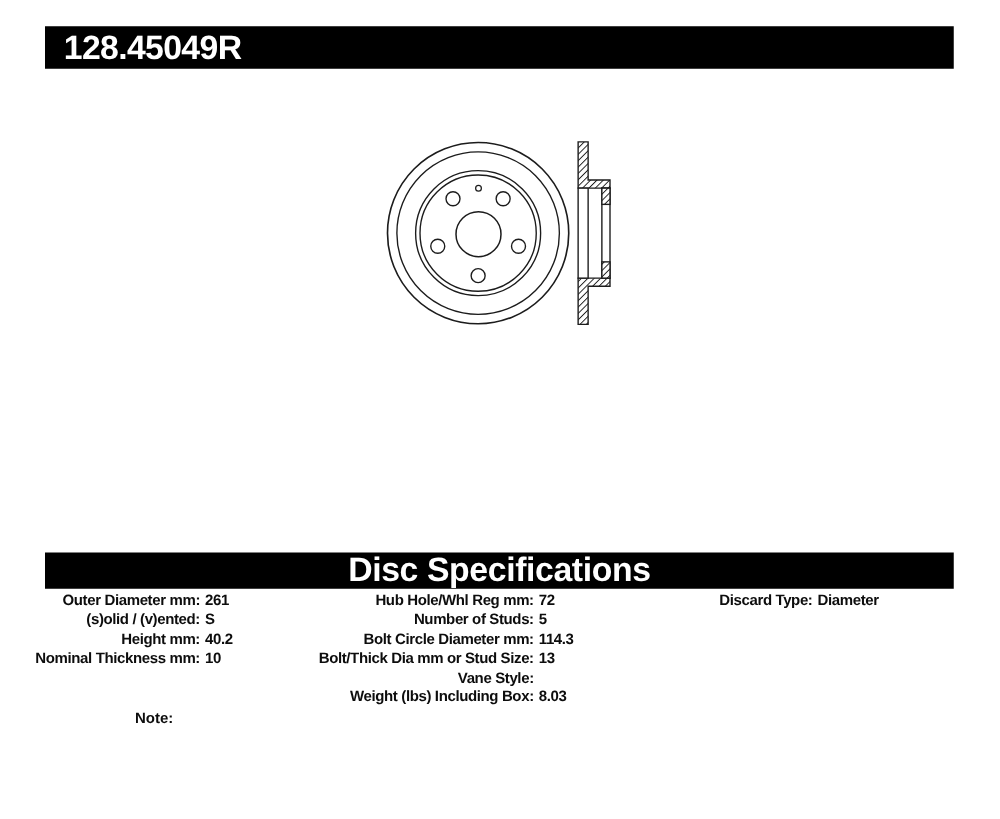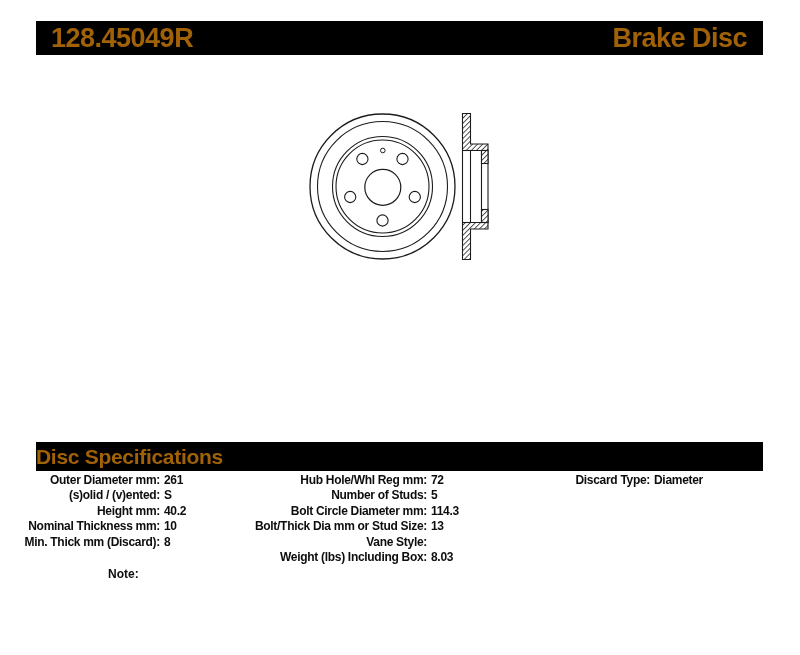--- a/index.html
+++ b/index.html
@@ -3,45 +3,44 @@
 <meta charset="utf-8">
 <style>
   html,body{margin:0;padding:0;}
   body{
     width:800px;height:655px;position:relative;background:#ffffff;
     font-family:"Liberation Sans","DejaVu Sans",sans-serif;
     -webkit-font-smoothing:antialiased;
   }
   
   .bar{
-    position:absolute;left:36px;width:727px;background:#000000;color:#a16207;
+    position:absolute;left:36px;width:727px;background:#000000;color:#ffffff;
     font-weight:bold;overflow:hidden;
   }
   .bar-top{top:21px;height:34px;font-size:27px;line-height:34px;letter-spacing:-0.5px;}
   .bar-top .left-text{position:absolute;left:15px;top:0;}
   .bar-top .right-text{position:absolute;right:16px;top:0;}
-  .bar-spec{top:442px;height:29px;font-size:21px;line-height:29px;text-align:left;letter-spacing:-0.3px;}
+  .bar-spec{top:442px;height:29px;font-size:27px;line-height:29px;text-align:center;letter-spacing:-0.3px;}
   
   .drawing{position:absolute;left:0;top:0;}
   
   .spec-col{position:absolute;top:473px;font-size:12px;font-weight:bold;color:#0d0d0d;letter-spacing:-0.3px;}
   .spec-row{display:flex;line-height:15.4px;}
   .spec-label{text-align:right;flex:0 0 auto;white-space:pre;}
   .spec-value{text-align:right;margin-left:4px;white-space:pre;}
   .col-left{left:20px;}   .col-left  .spec-label{width:140px;}
   .col-mid{left:240px;}   .col-mid   .spec-label{width:187px;}
   .col-right{left:540px;} .col-right .spec-label{width:110px;}
   .note{position:absolute;left:92px;top:567px;font-size:12px;font-weight:bold;color:#0d0d0d;line-height:15.4px;margin-left:16px;}
 </style>
 </head>
 <body>
 
 <div class="bar bar-top">
   <span class="left-text">128.45049R</span>
-  <span class="right-text">Brake Disc</span>
 </div>
 
 <svg class="drawing" width="800" height="655" viewBox="0 0 800 655" fill="none">
   <defs>
     <pattern id="hatch" patternUnits="userSpaceOnUse" width="3.6" height="3.6" patternTransform="rotate(45)">
       <rect width="3.6" height="3.6" fill="#ffffff"></rect>
       <line x1="0" y1="0" x2="0" y2="3.6" stroke="#1c1c1c" stroke-width="1.5"></line>
     </pattern>
   </defs>
 
@@ -85,24 +84,20 @@
     <span class="spec-value">S</span>
   </div>
   <div class="spec-row">
     <span class="spec-label">Height mm:</span>
     <span class="spec-value">40.2</span>
   </div>
   <div class="spec-row">
     <span class="spec-label">Nominal Thickness mm:</span>
     <span class="spec-value">10</span>
   </div>
-  <div class="spec-row">
-    <span class="spec-label">Min. Thick mm (Discard):</span>
-    <span class="spec-value">8</span>
-  </div>
 </div>
 
 <div class="spec-col col-mid">
   <div class="spec-row">
     <span class="spec-label">Hub Hole/Whl Reg mm:</span>
     <span class="spec-value">72</span>
   </div>
   <div class="spec-row">
     <span class="spec-label">Number of Studs:</span>
     <span class="spec-value">5</span>

